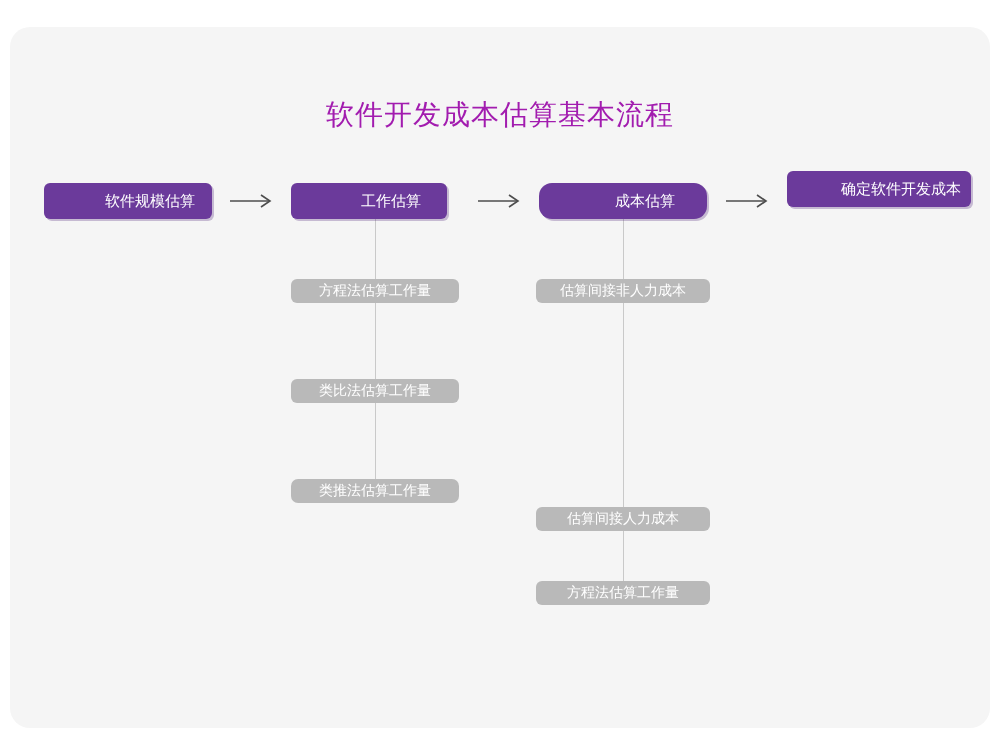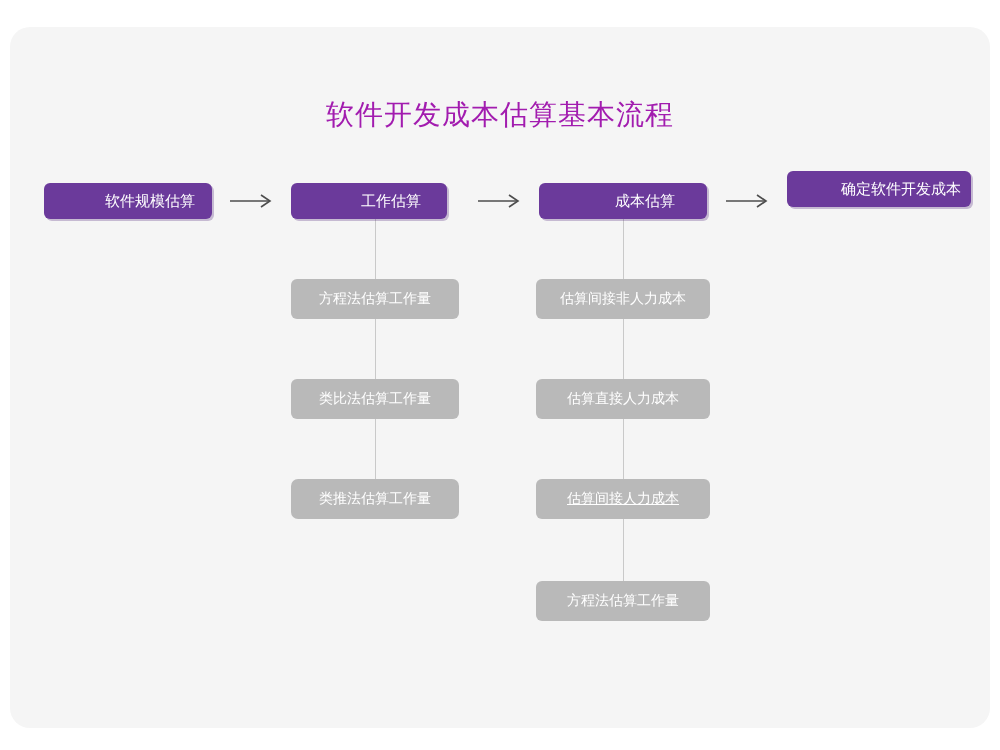--- a/index.html
+++ b/index.html
@@ -55,21 +55,21 @@
     align-items: center;
     justify-content: center;
     box-shadow: 2px 2px 0 rgba(90, 50, 130, 0.30);
     white-space: nowrap;
     box-sizing: border-box;
     padding-left: 44px;
   }
 
   .pnode.n0 { left: 44px;  top: 183px; width: 168px; }
   .pnode.n1 { left: 291px; top: 183px; width: 156px; }
-  .pnode.n2 { left: 539px; top: 183px; width: 168px; }
+  .pnode.n2 { left: 539px; top: 183px; width: 168px; border-radius: 13px; }
   .pnode.n3 { left: 787px; top: 171px; width: 184px; }
 
   
   .arrow {
     position: absolute;
     top: 183px;
     height: 36px;
     width: 60px;
     display: flex;
     align-items: center;
@@ -80,21 +80,21 @@
   }
   .arrow.a0 { left: 222px; }
   .arrow.a1 { left: 470px; }
   .arrow.a2 { left: 718px; }
 
   .arrow svg { display: block; }
 
   
   .snode {
     position: absolute;
-    height: 40px;
+    height: 24px;
     background: #b9b9b9;
     border-radius: 6px;
     color: #ffffff;
     font-size: 14px;
     display: flex;
     align-items: center;
     justify-content: center;
     white-space: nowrap;
     box-sizing: border-box;
   }
@@ -102,21 +102,21 @@
   
   .snode.L { left: 291px; width: 168px; }
   .snode.L0 { top: 279px; }
   .snode.L1 { top: 379px; }
   .snode.L2 { top: 479px; border-radius: 7px; }
 
   
   .snode.R { left: 536px; width: 174px; }
   .snode.R0 { top: 279px; }
   .snode.R1 { top: 379px; }
-  .snode.R2 { top: 479px; text-decoration: underline; }
+  .snode.R2 { top: 507px; }
   .snode.R3 { top: 581px; }
 
   
   .vline {
     position: absolute;
     width: 1px;
     background: #c9c9c9;
   }
   .vline.vL { left: 375px; top: 219px; height: 260px; }
   .vline.vR { left: 623px; top: 219px; height: 362px; }
@@ -163,19 +163,18 @@
   </div>
 
   <div class="snode L L0">方程法估算工作量</div>
 
   <div class="snode L L1">类比法估算工作量</div>
 
   <div class="snode L L2">类推法估算工作量</div>
 
   <div class="snode R R0">估算间接非人力成本</div>
 
-  <div class="snode R R1">估算直接人力成本</div>
 
   <div class="snode R R2">估算间接人力成本</div>
 
   <div class="snode R R3">方程法估算工作量</div>
 
 </div>
 
 </body></html>

